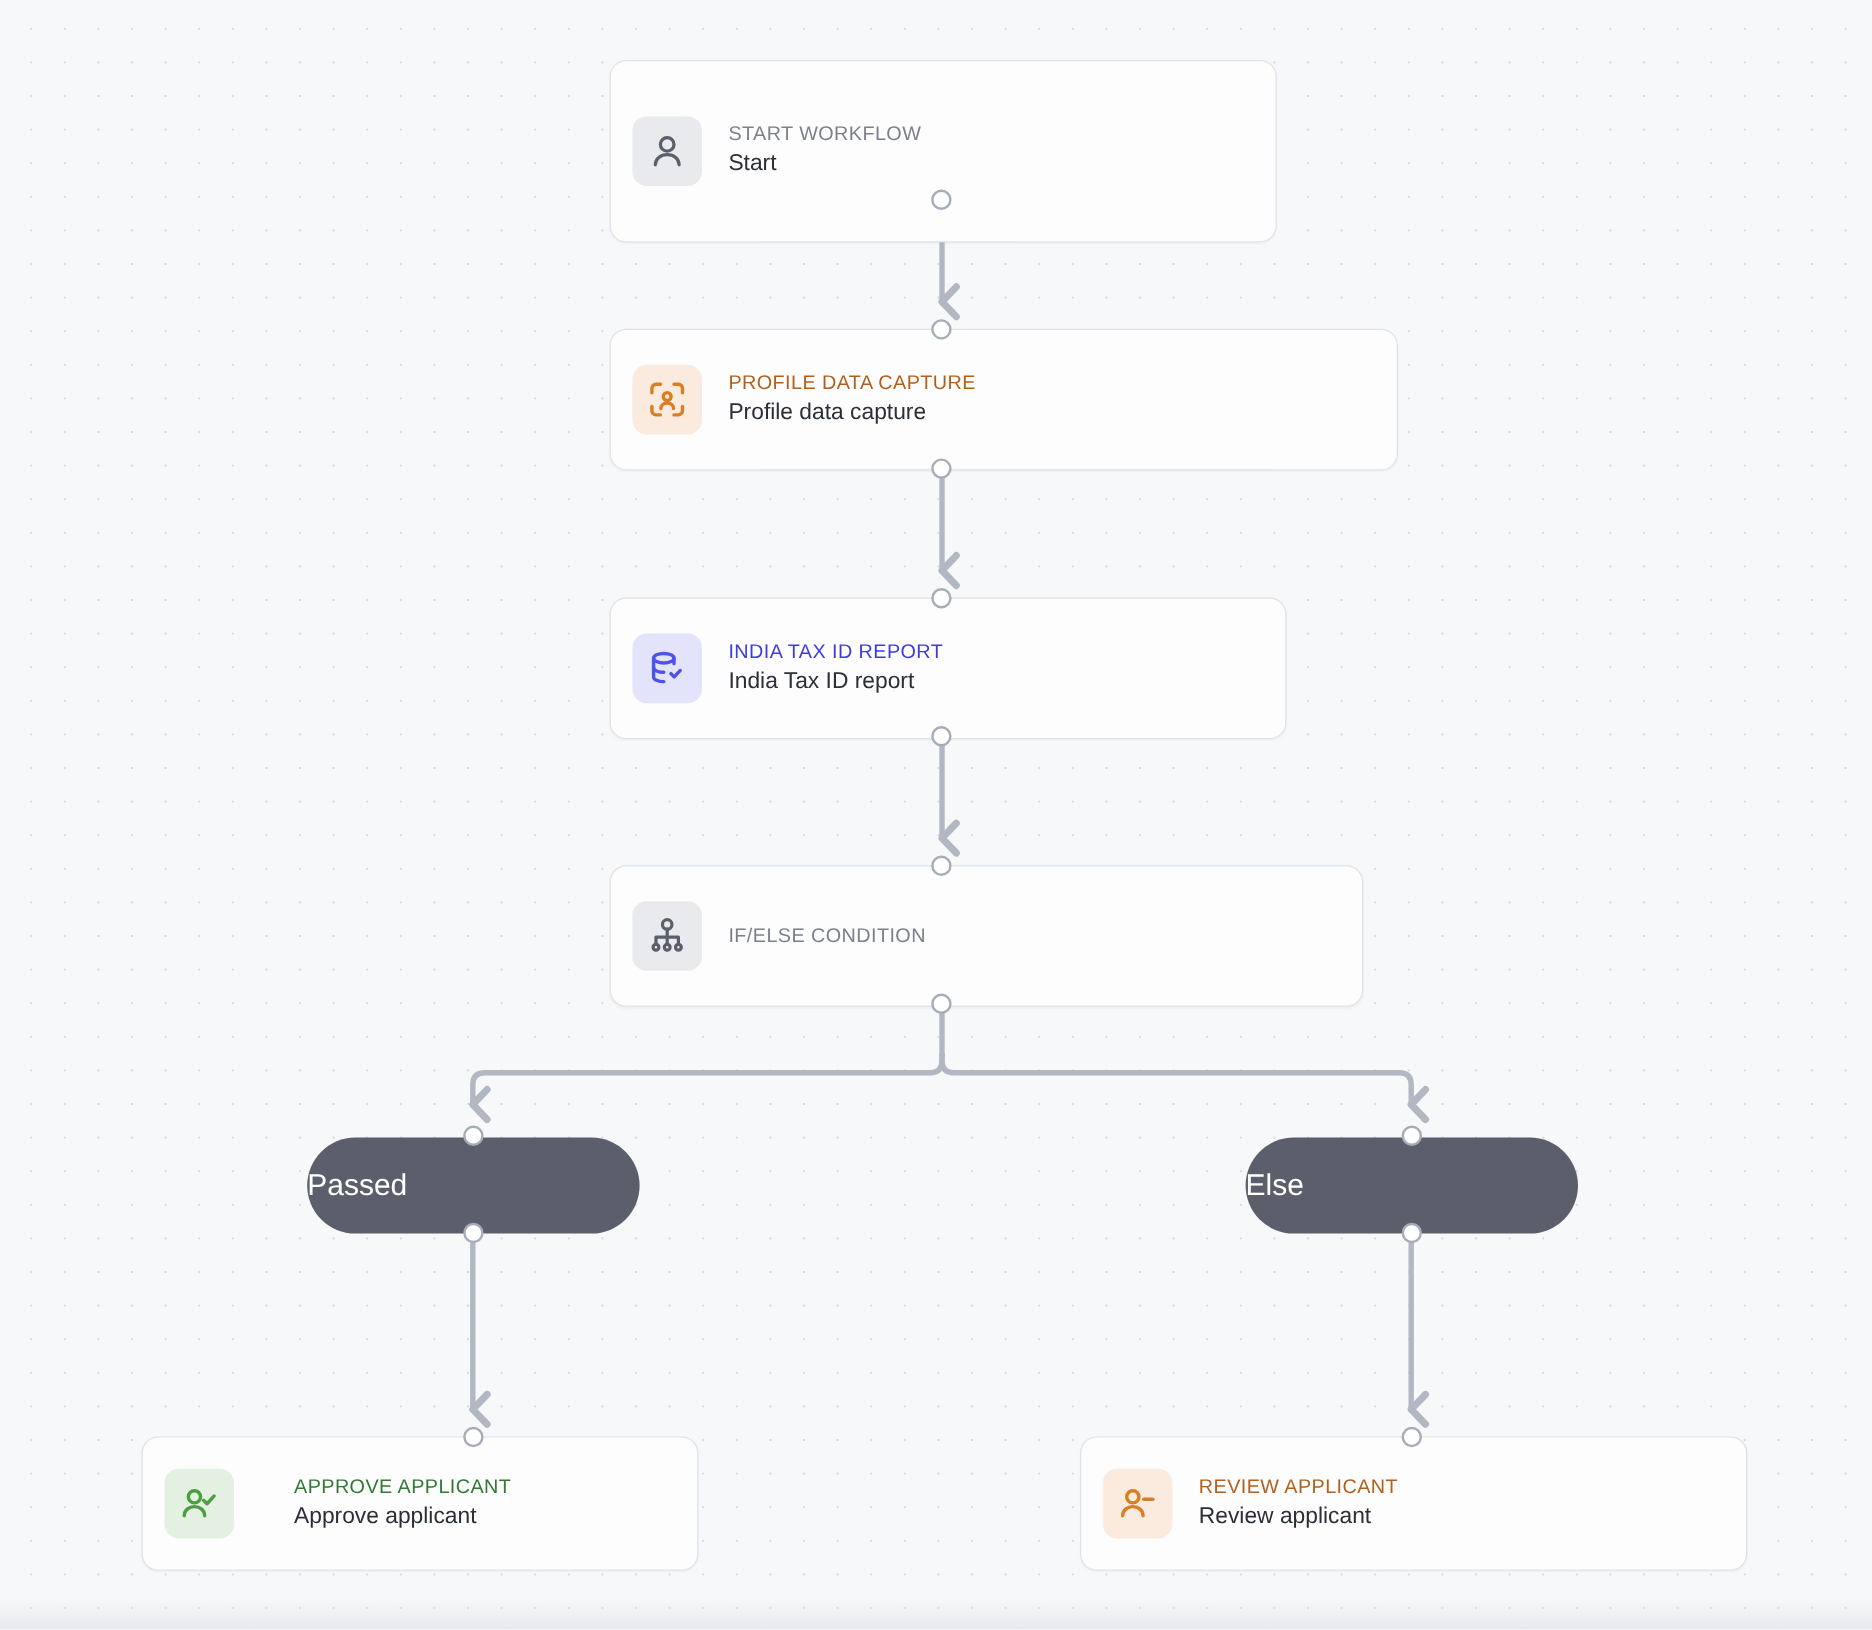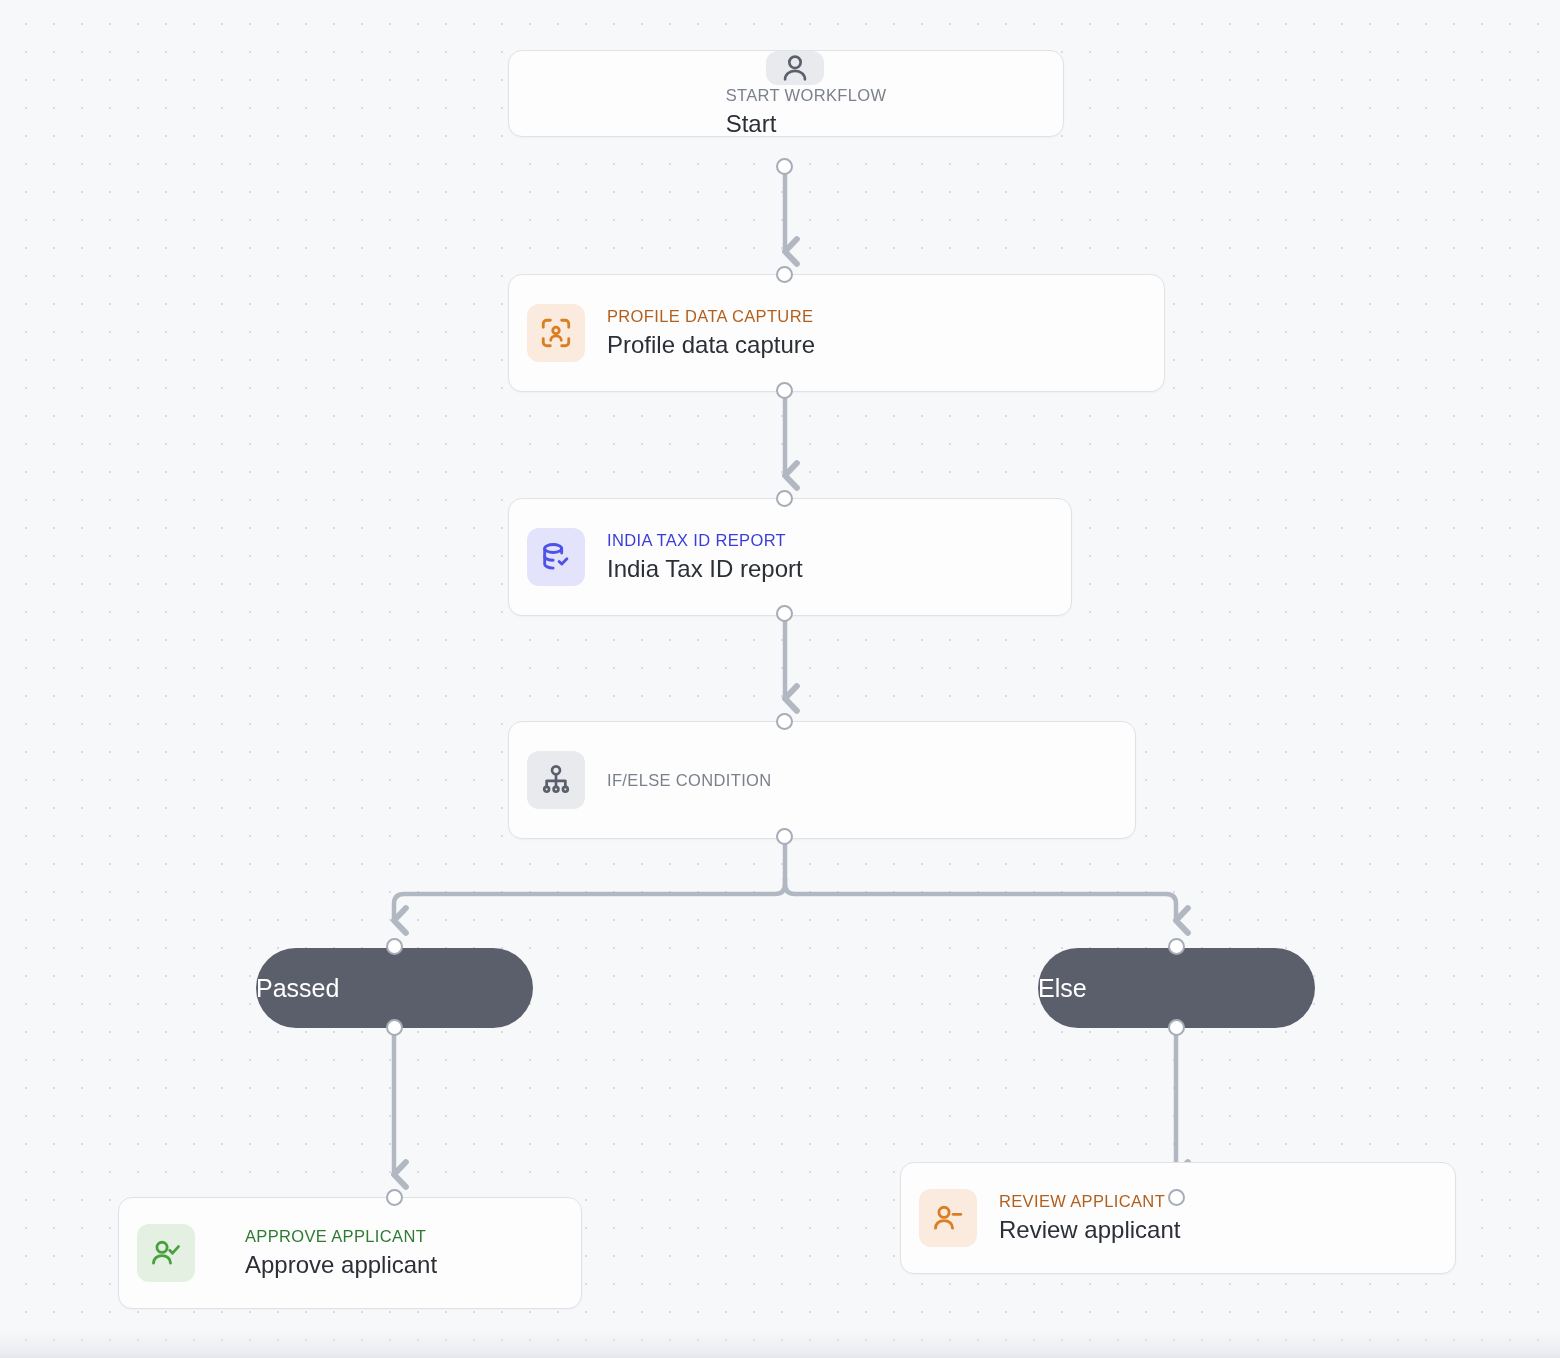--- a/index.html
+++ b/index.html
@@ -76,21 +76,21 @@
 
   .node-eyebrow {
     font-size: 16.5px;
     letter-spacing: 0.35px;
     line-height: 1.25;
     font-weight: 400;
     white-space: nowrap;
   }
 
   .node-title {
-    font-size: 24px;
+    font-size: 19px;
     line-height: 1.3;
     color: #2b2f36;
     font-weight: 400;
     margin-top: 2px;
     white-space: nowrap;
   }
 
   
   .theme-gray .node-icon { background: #e8eaee; }
   .theme-gray .node-eyebrow { color: #7b818c; }
@@ -153,21 +153,21 @@
       <path d="M 785 879 L 785 884 Q 785 894 775 894 L 404 894 Q 394 894 394 904 L 394 921" marker-end="url(#arrow)"></path>
 
       <path d="M 785 879 L 785 884 Q 785 894 795 894 L 1166 894 Q 1176 894 1176 904 L 1176 921" marker-end="url(#arrow)"></path>
 
       <path d="M 394 1036 L 394 1175" marker-end="url(#arrow)"></path>
 
       <path d="M 1176 1036 L 1176 1175" marker-end="url(#arrow)"></path>
     </g>
   </svg>
 
-  <div class="node theme-gray" style="left:508px; top:50px; width:556px; height:87px;flex-direction:column;">
+  <div class="node theme-gray" style="left:508px; top:50px; width:556px; height:152px;">
     <div class="node-icon">
       <svg width="34" height="34" viewBox="0 0 24 24" fill="none" stroke="#5b5f6b" stroke-width="1.9" stroke-linecap="round" stroke-linejoin="round">
         <circle cx="12" cy="8" r="4"></circle>
         <path d="M5 20c0-3.6 3.1-6 7-6s7 2.4 7 6"></path>
       </svg>
     </div>
     <div class="node-text">
       <span class="node-eyebrow">START WORKFLOW</span>
       <span class="node-title">Start</span>
     </div>
@@ -250,21 +250,21 @@
         <path d="M14.6 10.1l2 2 4.2-4.6"></path>
       </svg>
     </div>
     <div class="node-text">
       <span class="node-eyebrow">APPROVE APPLICANT</span>
       <span class="node-title">Approve applicant</span>
     </div>
   </div>
   <div class="handle" style="left:386px; top:1189px;"></div>
 
-  <div class="node theme-orange" style="left:900px; top:1162px; width:556px; height:112px;">
+  <div class="node theme-orange" style="left:900px; top:1197px; width:556px; height:112px;">
     <div class="node-icon">
       <svg width="34" height="34" viewBox="0 0 24 24" fill="none" stroke="#d97e22" stroke-width="2" stroke-linecap="round" stroke-linejoin="round">
         <circle cx="9.2" cy="8" r="3.6"></circle>
         <path d="M3.2 19.2c0-3.3 2.7-5.4 6-5.4s6 2.1 6 5.4"></path>
         <path d="M15.6 9.4h5.4"></path>
       </svg>
     </div>
     <div class="node-text">
       <span class="node-eyebrow">REVIEW APPLICANT</span>
       <span class="node-title">Review applicant</span>

